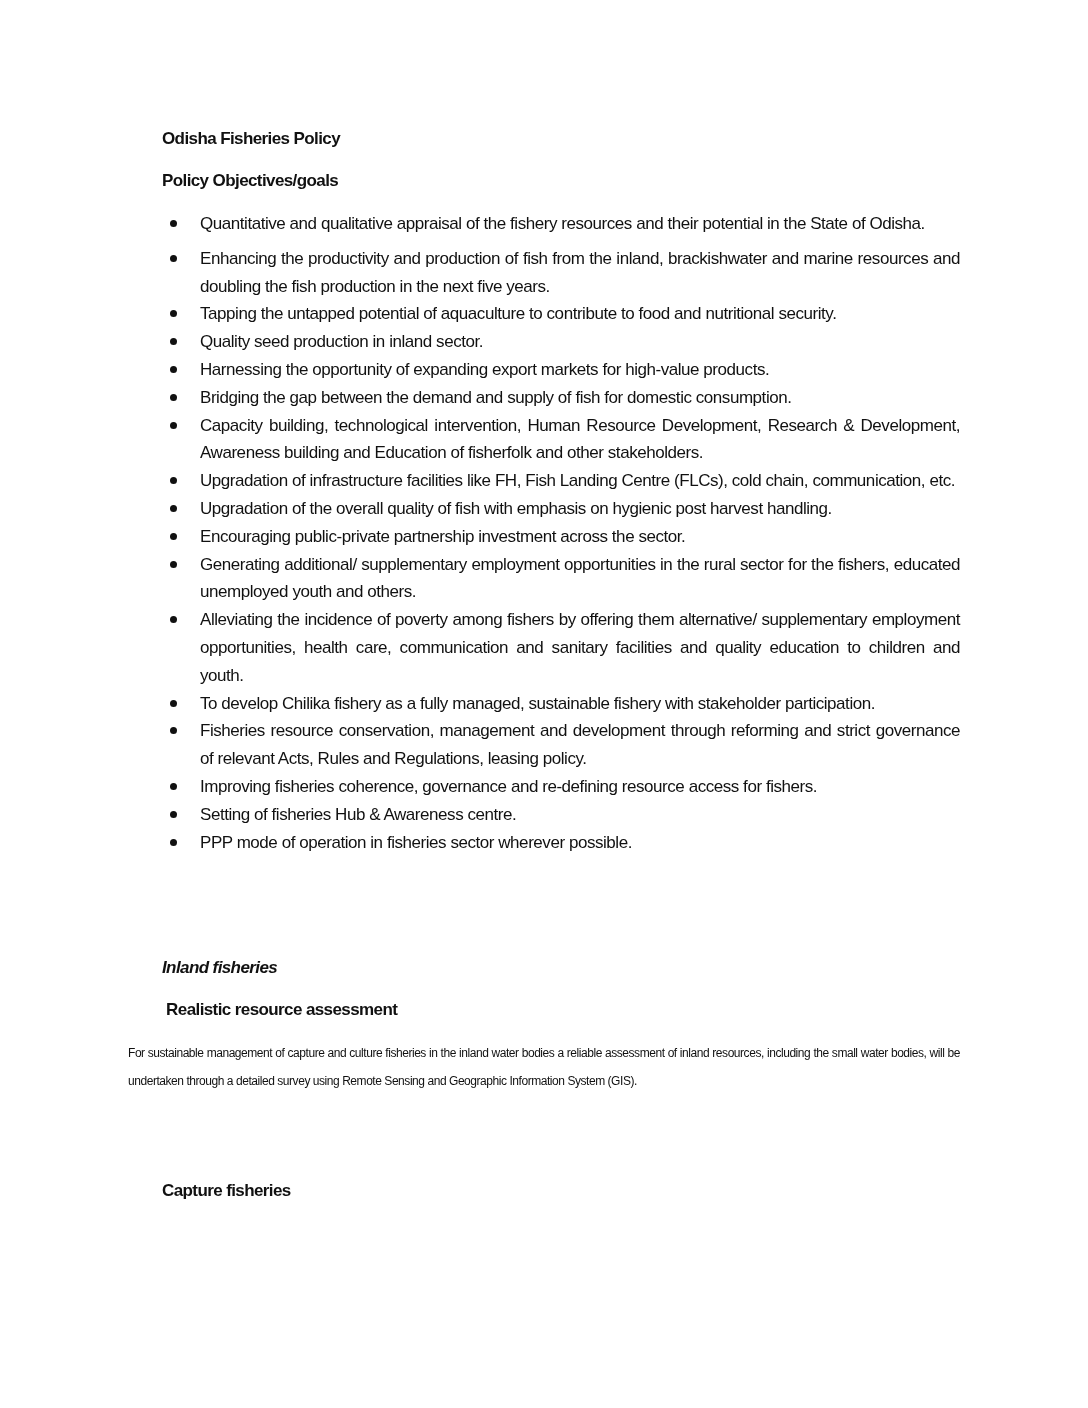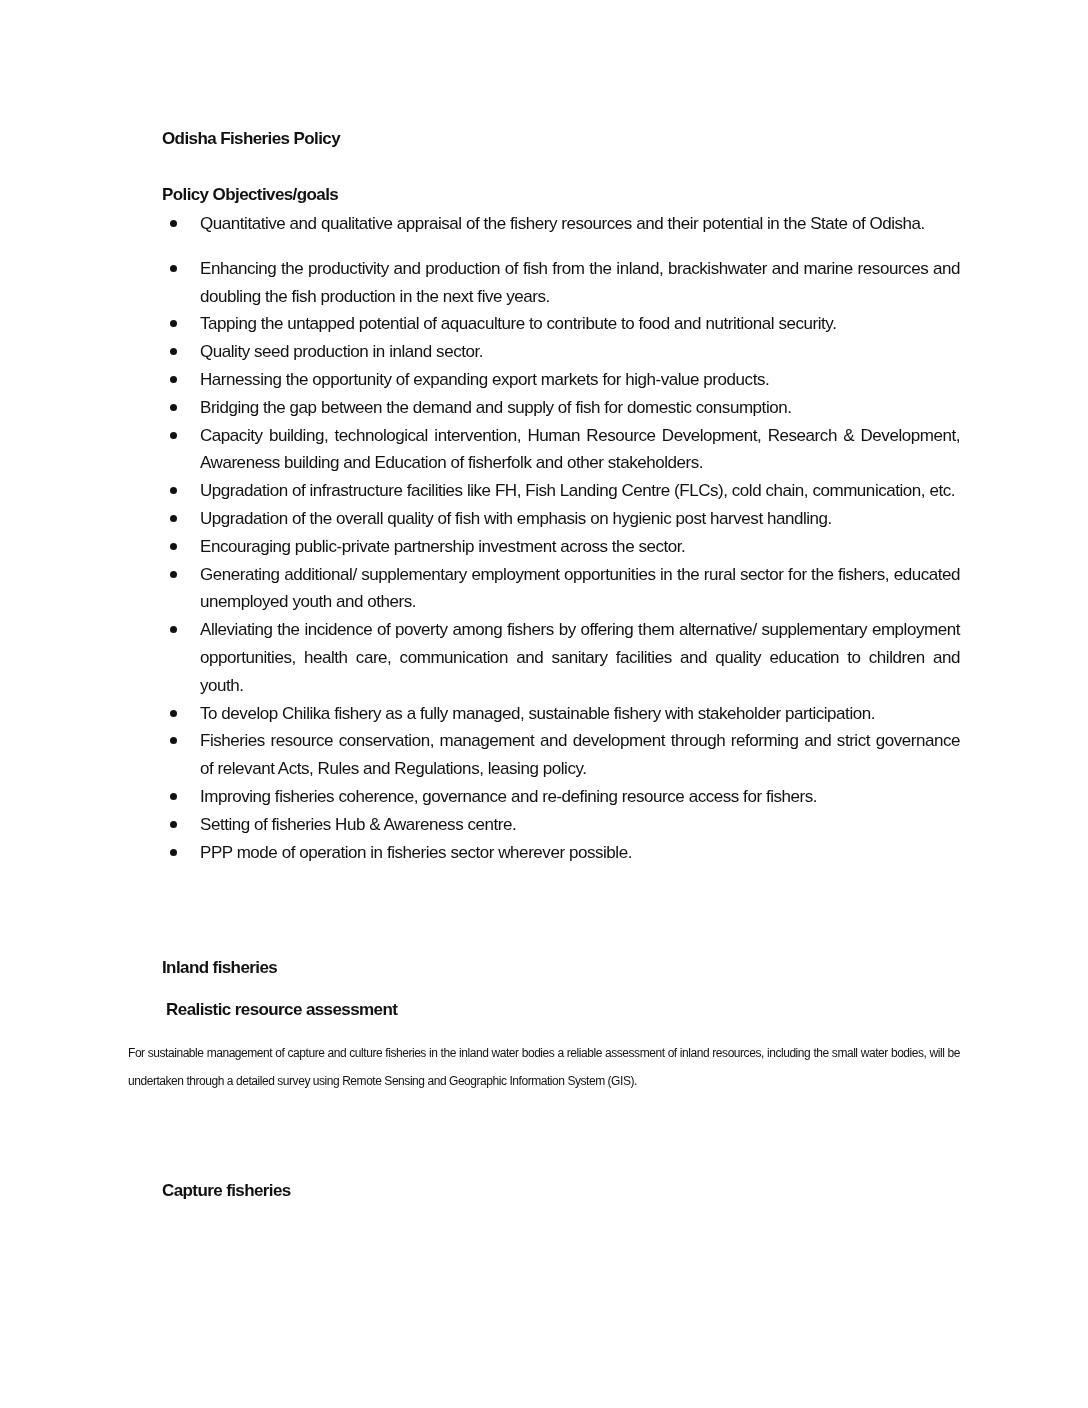--- a/index.html
+++ b/index.html
@@ -69,43 +69,43 @@
       margin: 0;
     }
   </style>
 </head>
 <body>
 
 <div class="page">
 
   <div class="heading" style="top:129px;">Odisha Fisheries Policy</div>
 
-  <div class="heading" style="top:185px;">Policy Objectives/goals</div>
+  <div class="heading" style="top:171px;">Policy Objectives/goals</div>
 
   <ul class="list">
-    <li class="list-item" style="margin-bottom:17px;"><span class="bullet"></span><span>Quantitative and qualitative appraisal of the fishery resources and their potential in the State of Odisha.</span></li>
+    <li class="list-item" style="margin-bottom:7px;"><span class="bullet"></span><span>Quantitative and qualitative appraisal of the fishery resources and their potential in the State of Odisha.</span></li>
     <li class="list-item"><span class="bullet"></span><span>Enhancing the productivity and production of fish from the inland, brackishwater and marine resources and doubling the fish production in the next five years.</span></li>
     <li class="list-item"><span class="bullet"></span><span> Tapping the untapped potential of aquaculture to contribute to food and nutritional security.</span></li>
     <li class="list-item"><span class="bullet"></span><span>Quality seed production in inland sector.</span></li>
     <li class="list-item"><span class="bullet"></span><span> Harnessing the opportunity of expanding export markets for high-value products.</span></li>
     <li class="list-item"><span class="bullet"></span><span> Bridging the gap between the demand and supply of fish for domestic consumption.</span></li>
     <li class="list-item"><span class="bullet"></span><span>Capacity building, technological intervention, Human Resource Development, Research &amp; Development, Awareness building and Education of fisherfolk and other stakeholders.</span></li>
     <li class="list-item"><span class="bullet"></span><span> Upgradation of infrastructure facilities like FH, Fish Landing Centre (FLCs), cold chain, communication, etc.</span></li>
     <li class="list-item"><span class="bullet"></span><span> Upgradation of the overall quality of fish with emphasis on hygienic post harvest handling.</span></li>
     <li class="list-item"><span class="bullet"></span><span>Encouraging public-private partnership investment across the sector.</span></li>
     <li class="list-item"><span class="bullet"></span><span>Generating additional/ supplementary employment opportunities in the rural sector for the fishers, educated unemployed youth and others.</span></li>
     <li class="list-item"><span class="bullet"></span><span>Alleviating the incidence of poverty among fishers by offering them alternative/ supplementary employment opportunities, health care, communication and sanitary facilities and quality education to children and youth.</span></li>
     <li class="list-item"><span class="bullet"></span><span> To develop Chilika fishery as a fully managed, sustainable fishery with stakeholder participation.</span></li>
     <li class="list-item"><span class="bullet"></span><span> Fisheries resource conservation, management and development through reforming and strict governance of relevant Acts, Rules and Regulations, leasing policy.</span></li>
     <li class="list-item"><span class="bullet"></span><span> Improving fisheries coherence, governance and re-defining resource access for fishers.</span></li>
     <li class="list-item"><span class="bullet"></span><span> Setting of fisheries Hub &amp; Awareness centre.</span></li>
     <li class="list-item"><span class="bullet"></span><span> PPP mode of operation in fisheries sector wherever possible.</span></li>
   </ul>
 
-  <div class="heading" style="top:958px;">Inland fisheries</div>
+  <div class="heading" style="top:958px;font-style:italic;">Inland fisheries</div>
 
   <div class="heading" style="top:1000px; white-space:pre;text-align:right;"> Realistic resource assessment</div>
 
   <p class="paragraph">For sustainable management of capture and culture fisheries in the inland water bodies a reliable assessment of inland resources, including the small water bodies, will be undertaken through a detailed survey using Remote Sensing and Geographic Information System (GIS).</p>
 
   <div class="heading" style="top:1181px;">Capture fisheries</div>
 
 </div>
 
 </body></html>

